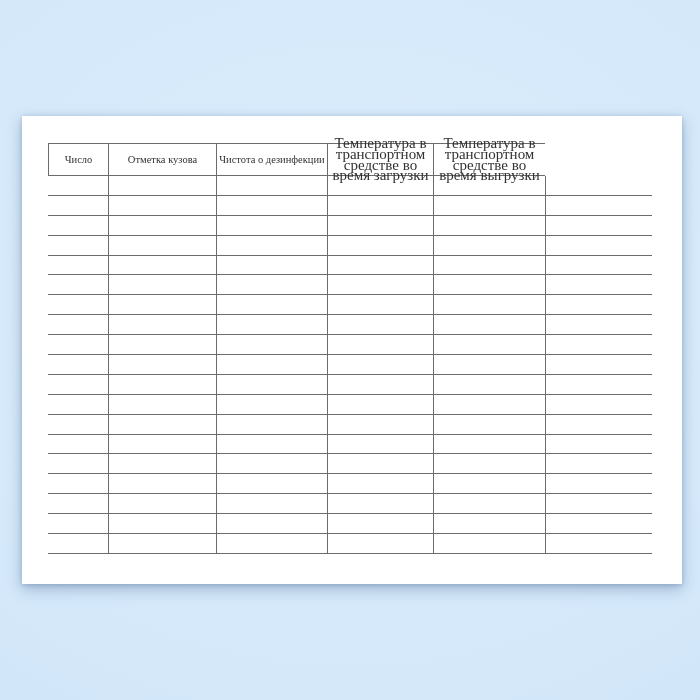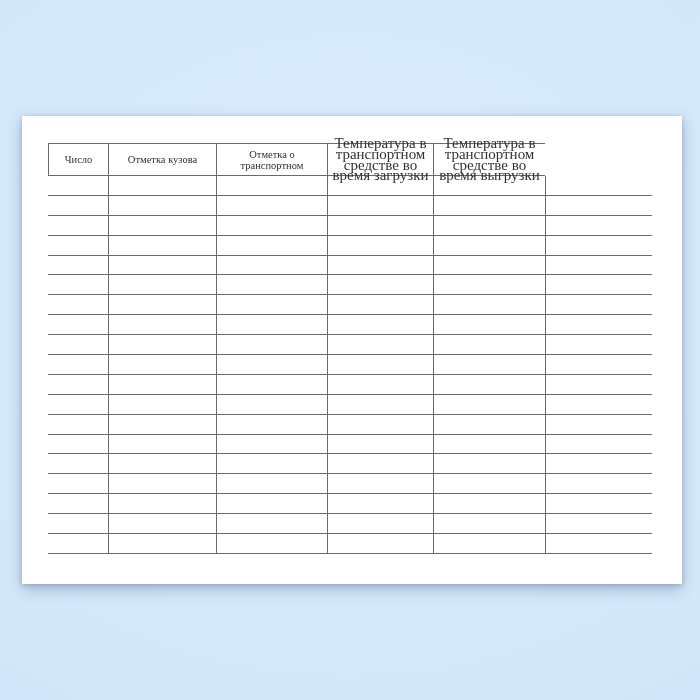--- a/index.html
+++ b/index.html
@@ -57,21 +57,21 @@
 </head>
 <body>
 
 <div class="stage">
   <div class="paper">
     <div class="logtable">
 
       <div class="gridrow hwrap">
         <div class="cell first">Число</div>
         <div class="cell bl">Отметка кузова</div>
-        <div class="cell bl">Отметка о транспортном</div>
+        <div class="cell bl">Чистота о дезинфекции</div>
         <div class="cell bl small">Температура в транспортном средстве во время загрузки</div>
         <div class="cell bl small">Температура в транспортном средстве во время выгрузки</div>
       </div>
 
       <div class="bwrap">
           <div class="bcell"></div>
           <div class="bcell bl"></div>
           <div class="bcell bl"></div>
           <div class="bcell bl"></div>
           <div class="bcell bl"></div>

